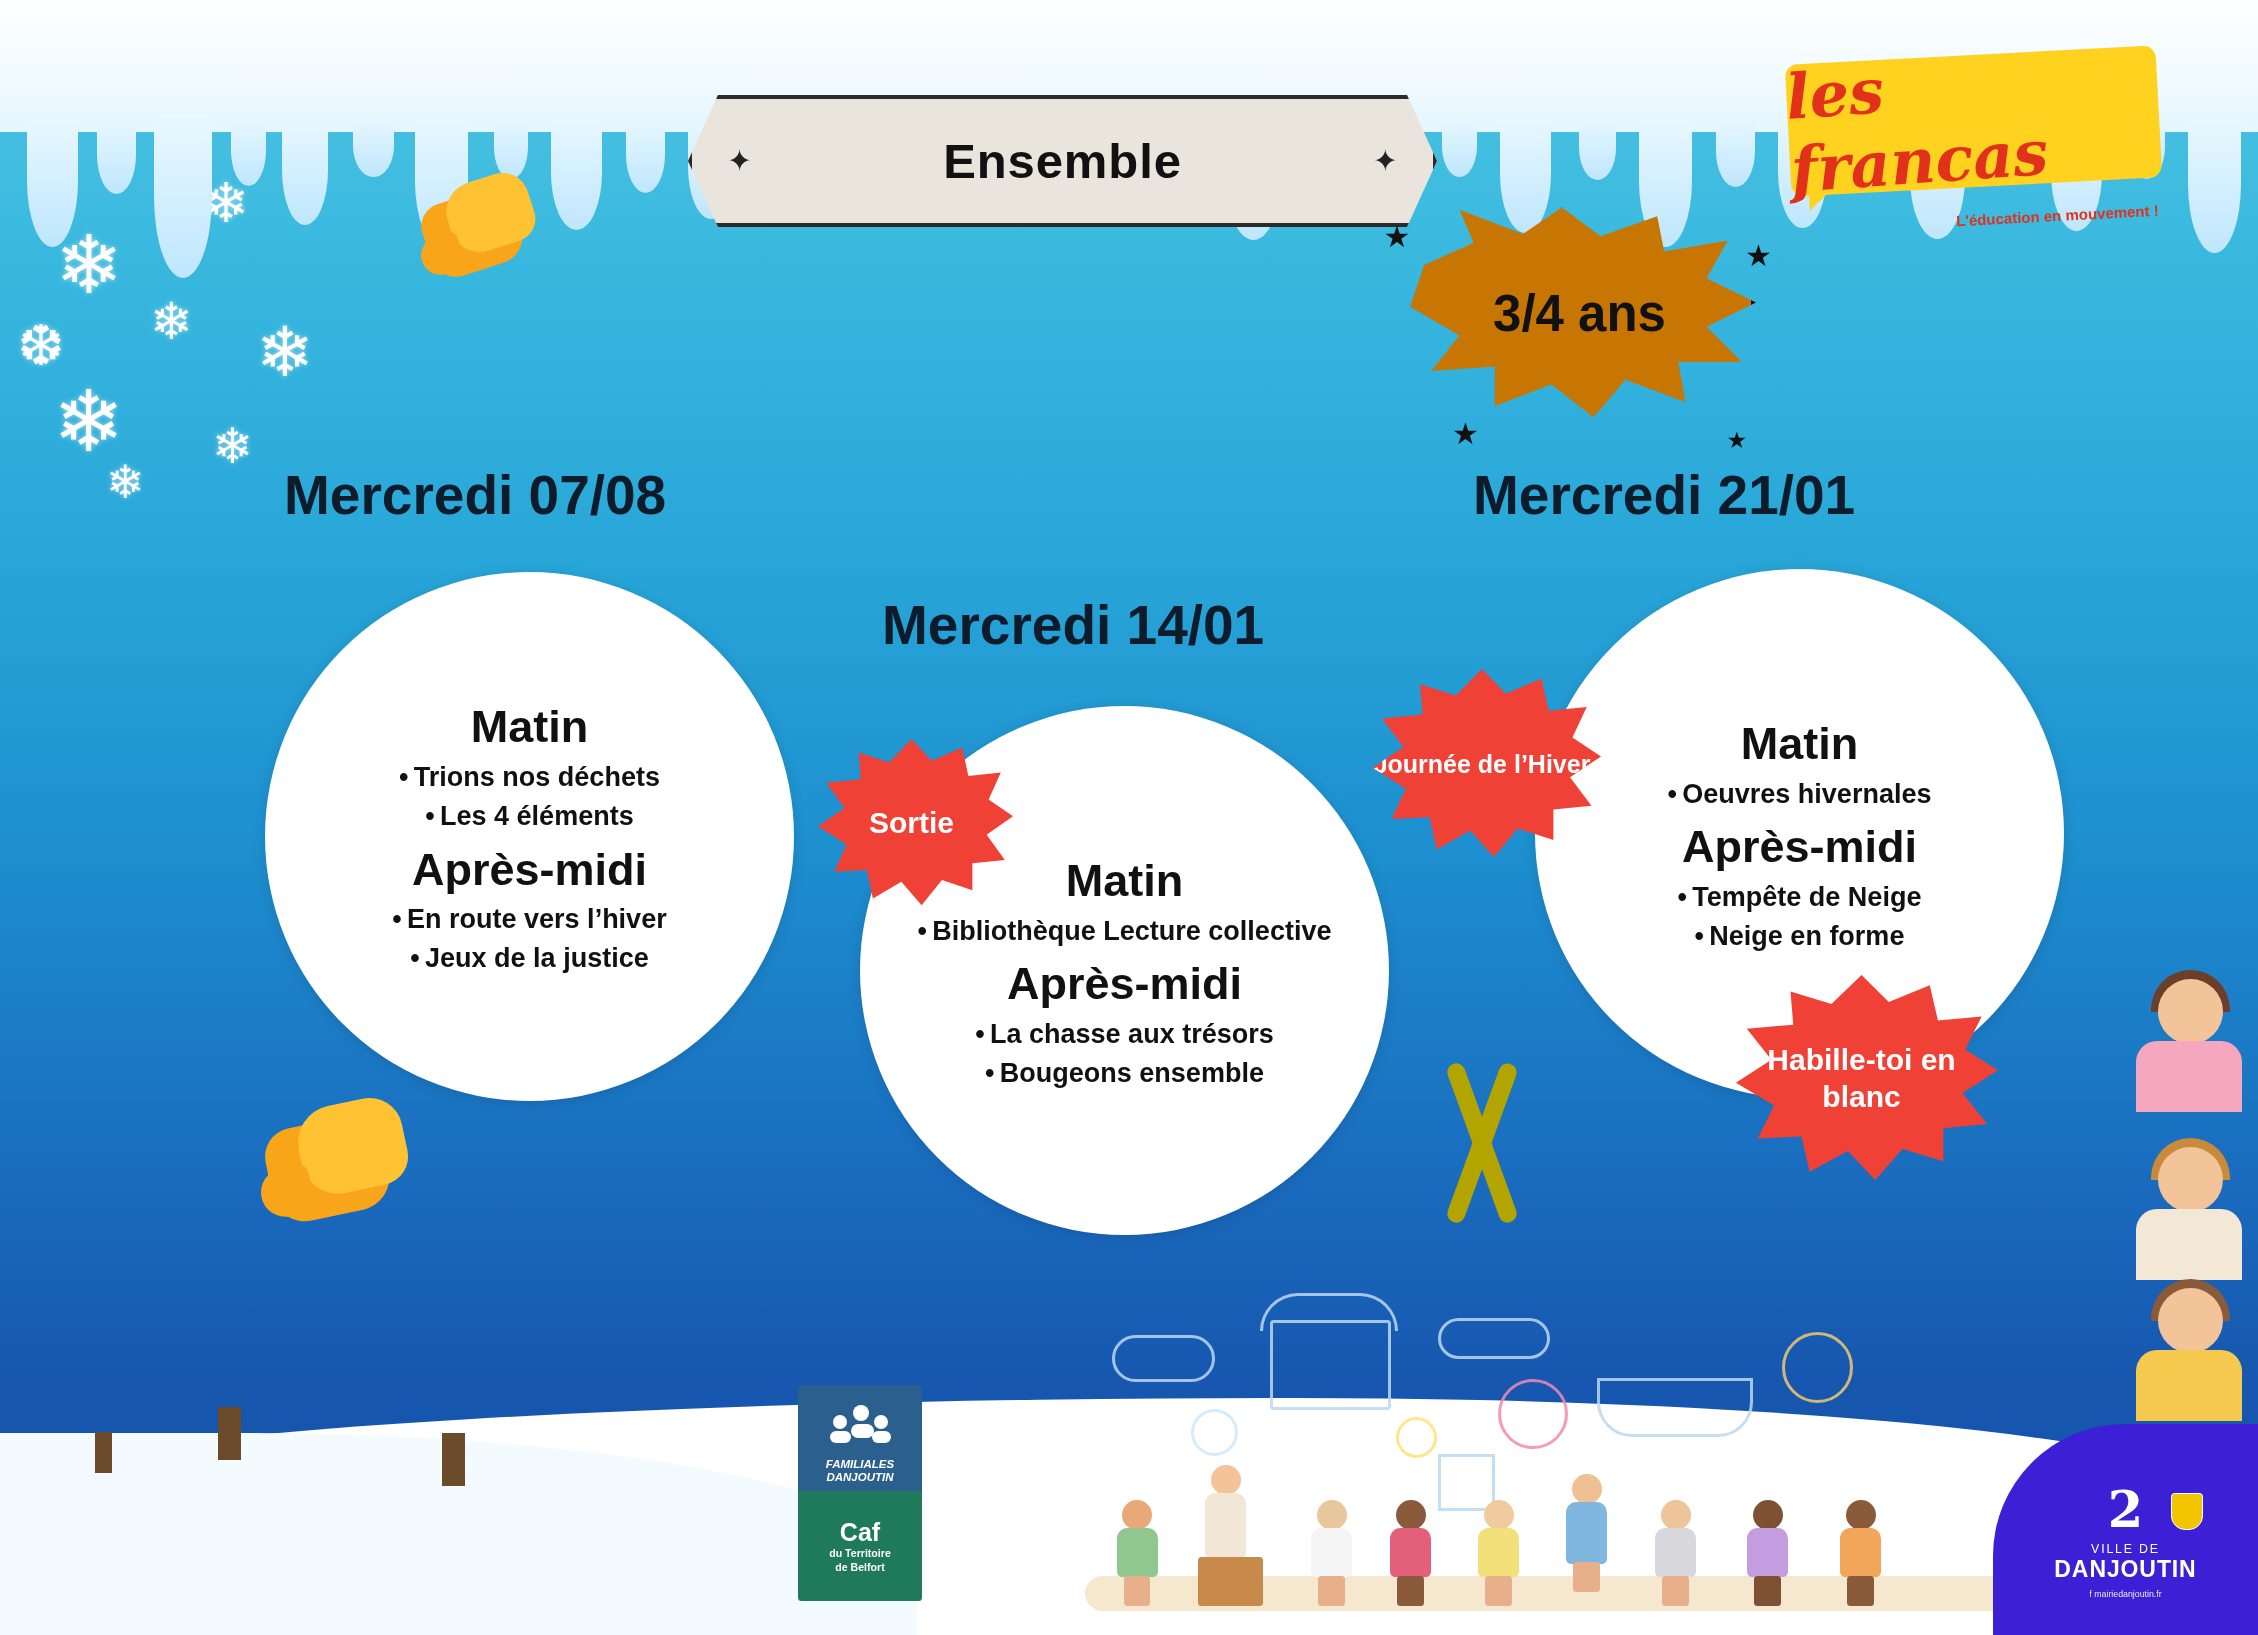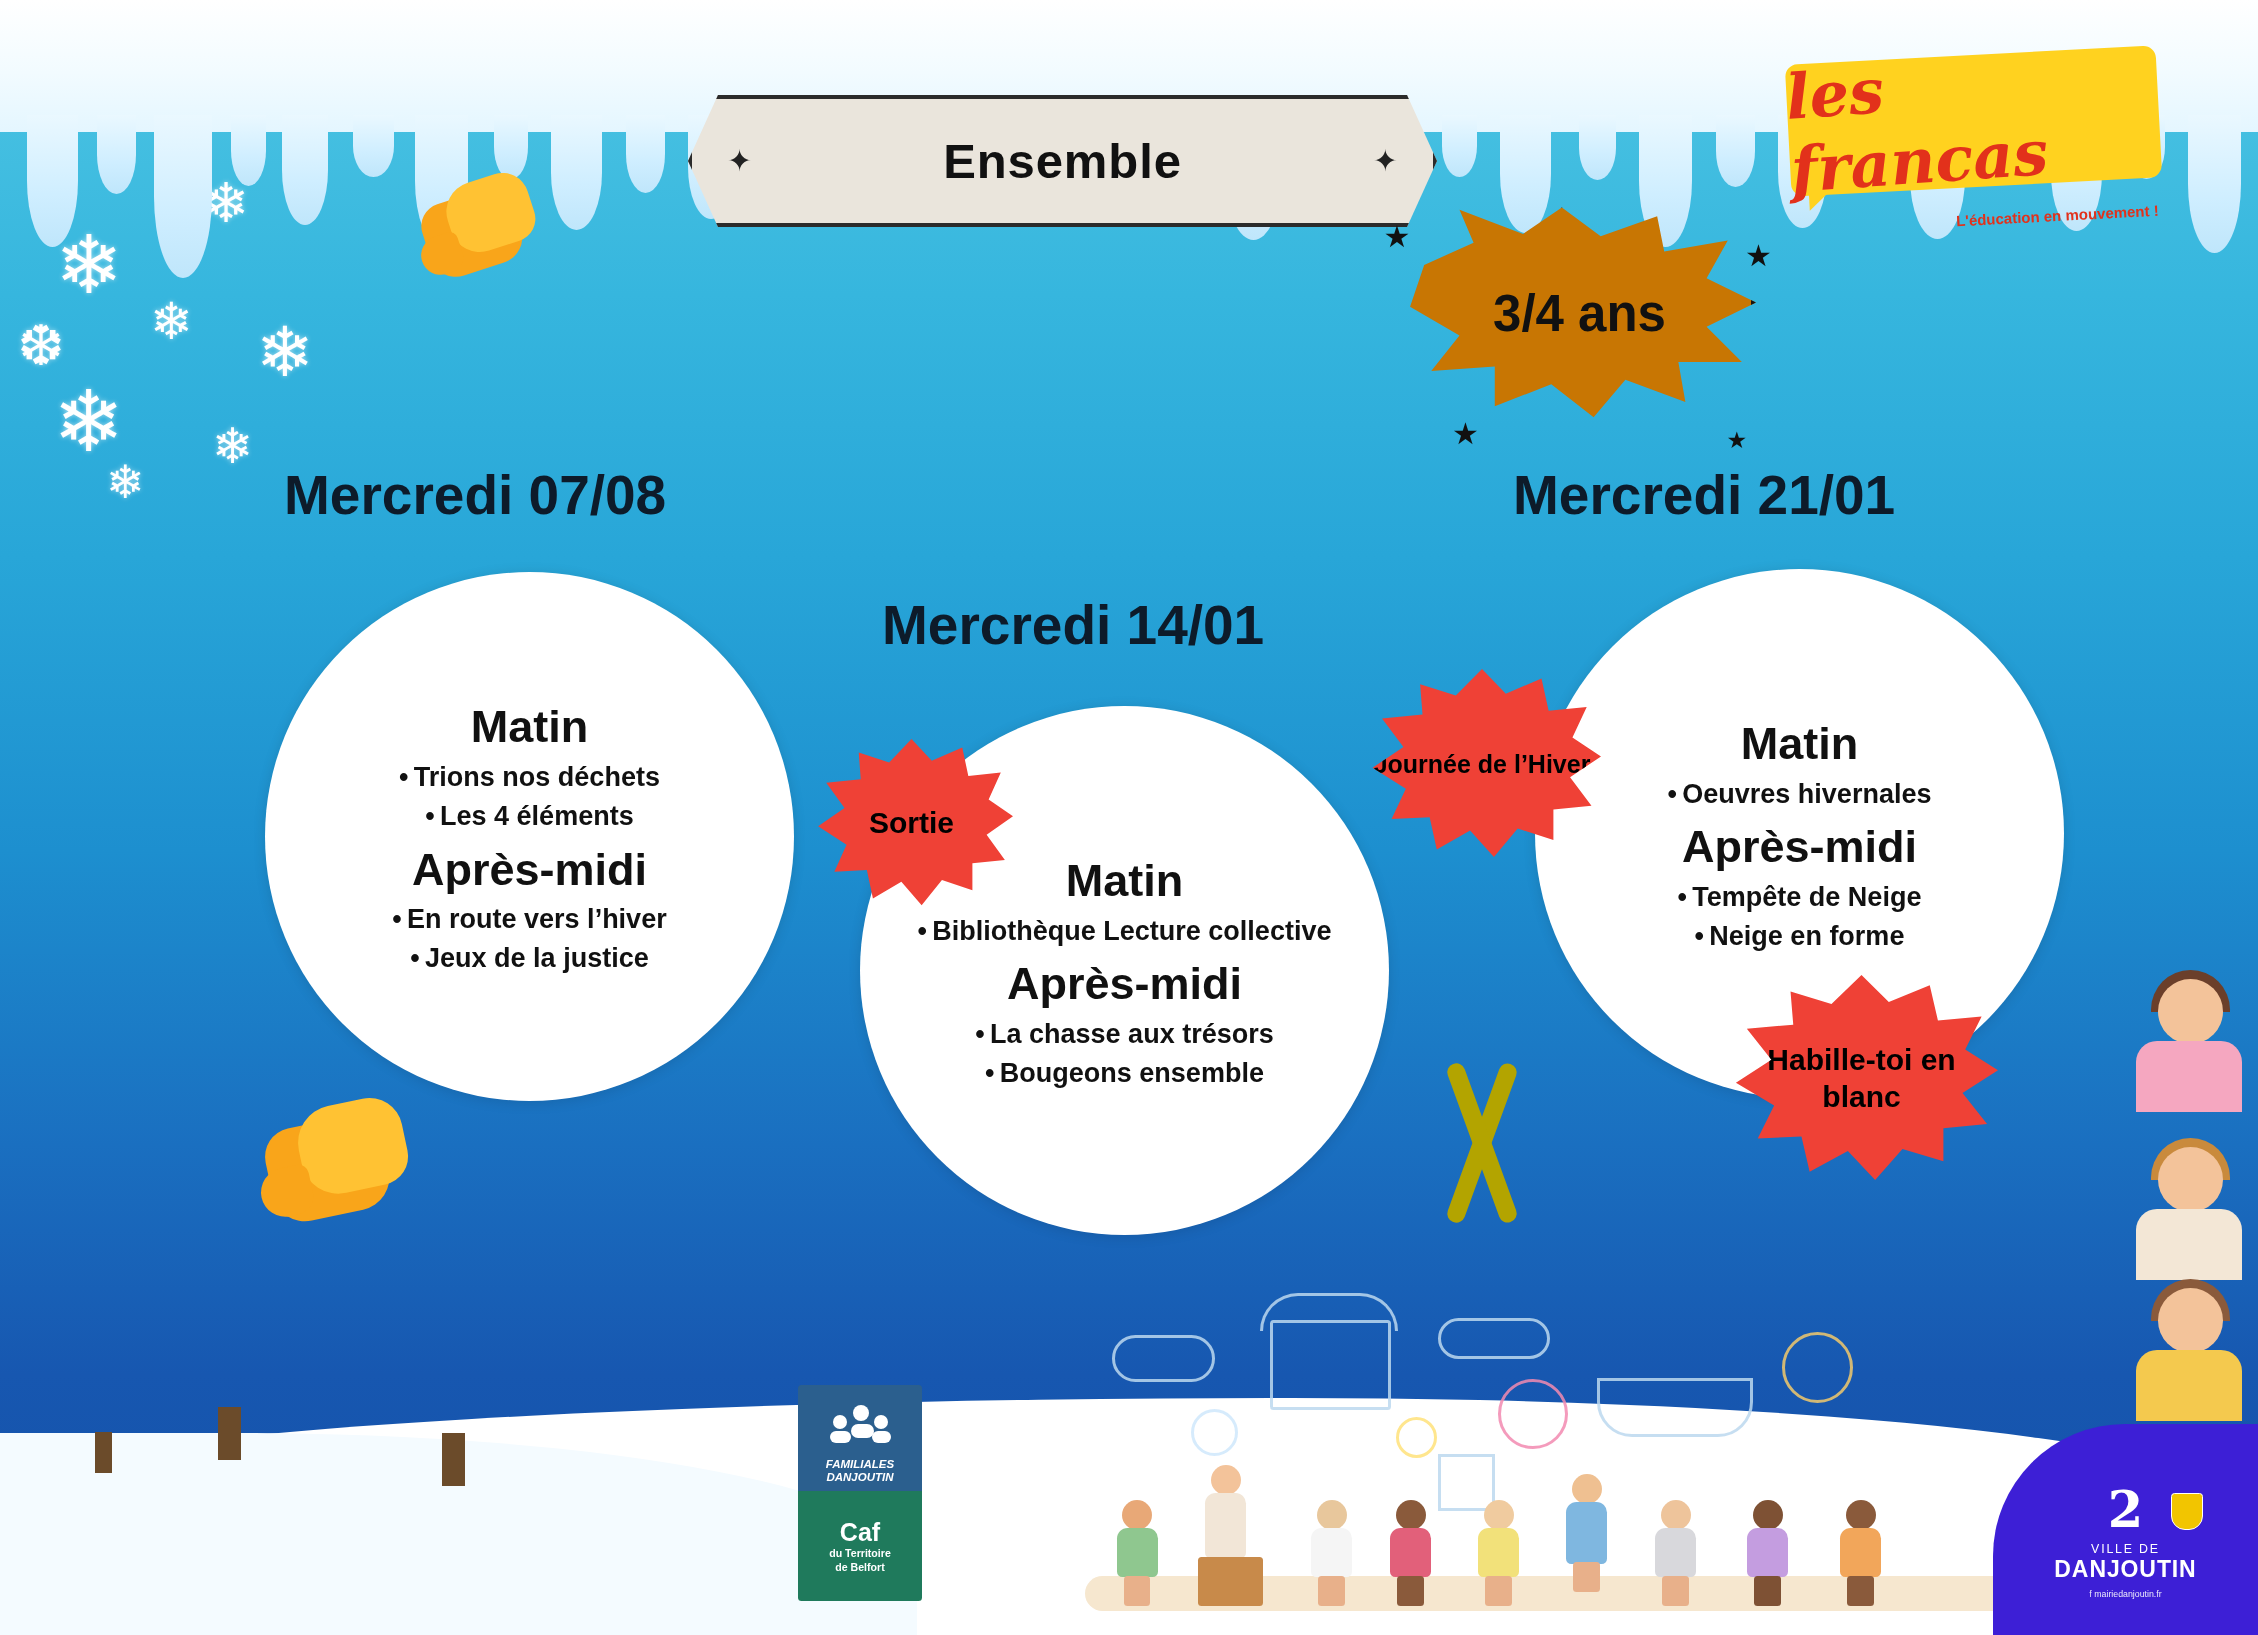--- a/index.html
+++ b/index.html
@@ -161,21 +161,21 @@
   
   .day-title {
     position: absolute;
     font-size: 55px;
     font-weight: bold;
     color: #0d1b2a;
     white-space: nowrap;
   }
   #title-1 { left: 284px; top: 463px; }
   #title-2 { left: 882px; top: 593px; }
-  #title-3 { left: 1473px; top: 463px; margin-left: 40px; }
+  #title-3 { left: 1473px; top: 463px; }
 
   
   .bubble {
     position: absolute;
     background: #ffffff;
     border-radius: 50%;
     display: flex;
     flex-direction: column;
     align-items: center;
     justify-content: center;
@@ -203,21 +203,21 @@
   .activity .dot { margin-right: 5.3px; }
 
   
   .badge {
     position: absolute;
     background: #ef4136;
     display: flex;
     align-items: center;
     justify-content: center;
     text-align: center;
-    color: #000000;
+    color: #ffffff;
     font-weight: bold;
     clip-path: polygon(
       50% 0%, 60% 13%, 75% 5%, 78% 22%, 94% 20%, 88% 36%, 100% 46%,
       87% 57%, 96% 72%, 80% 74%, 80% 90%, 65% 84%, 55% 99%, 45% 85%,
       31% 95%, 28% 78%, 12% 79%, 18% 63%, 4% 52%, 17% 41%, 8% 26%,
       25% 24%, 24% 8%, 39% 14%);
   }
   #badge-sortie { left: 810px; top: 739px; width: 203px; height: 168px; font-size: 30px; }
   #badge-journee { left: 1363px; top: 669px; width: 238px; height: 190px; font-size: 25px; line-height: 1.22; }
   #badge-habille { left: 1725px; top: 975px; width: 273px; height: 207px; font-size: 30px; line-height: 1.22; text-align: center; }

